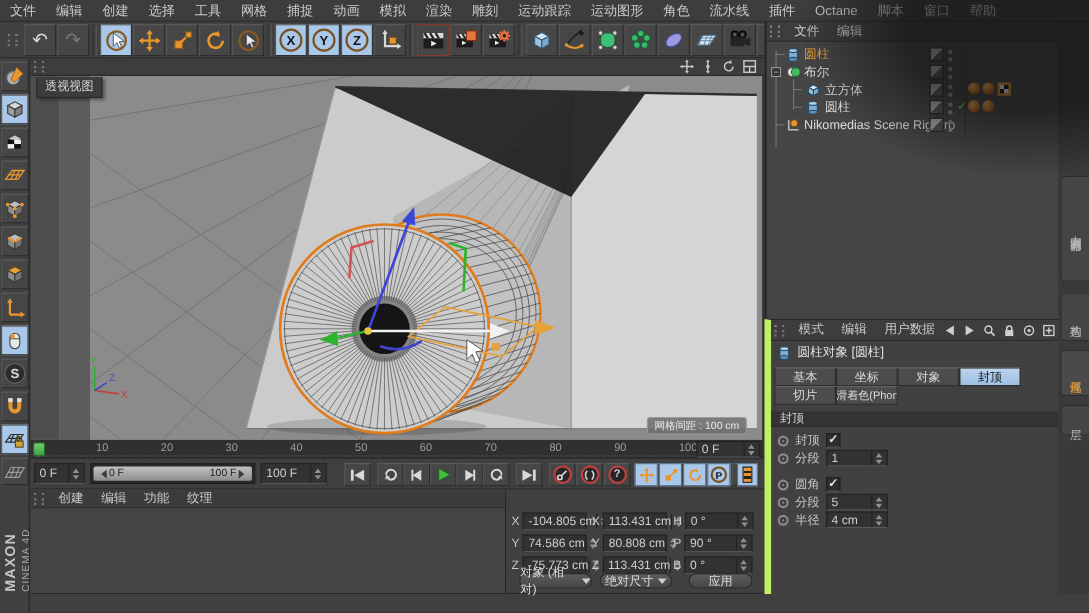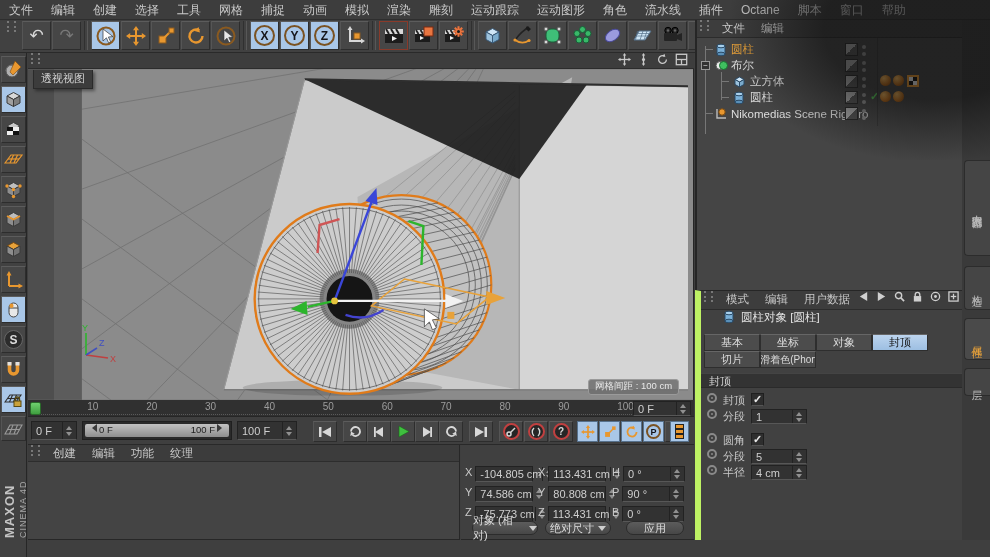--- a/index.html
+++ b/index.html
@@ -1,19 +1,19 @@
 <!DOCTYPE html>
 <html><head>
 <meta charset="utf-8">
 <style>
 *{margin:0;padding:0;box-sizing:border-box;font-family:"Liberation Sans",sans-serif}
 html,body{background:#2a2a2a}
 #app{position:relative;width:990px;height:557px;background:#3f3f3f;overflow:hidden;color:#c9c9c9;font-size:12px;cursor:default}
 .ab{position:absolute}
-.row{display:flex;align-items:flex-start}
+.row{display:flex;align-items:center}
 .mi{padding:0 9px;height:20px;line-height:20px;white-space:nowrap}
 .mi2{padding:0 8px;height:16px;line-height:16px;font-size:11.5px;white-space:nowrap}
 .grip{width:9px;height:11px;border-left:2px dotted #787878;border-right:2px dotted #787878;margin:0 5px 0 3px;flex:none}
 .btn{background:#464646;border:1px solid #2d2d2d;border-top-color:#5c5c5c;border-left-color:#555;display:flex;align-items:center;justify-content:center}
 .tb{width:29px;height:29px;flex:none}
 .hl{background:#a9c7e8}
 .sep{width:4px;height:29px;border-left:1px solid #303030;border-right:1px solid #585858;margin:0 2px;flex:none}
 .fld{background:#323232;border:1px solid #222;border-bottom-color:#575757;color:#cfcfcf;display:flex;align-items:center;padding:0 4px;font-size:11px;white-space:nowrap}
 .spn{margin-left:auto;display:flex;flex-direction:column;gap:2px;padding-left:3px;border-left:1px solid #222;align-self:stretch;justify-content:center}
 .spn b{width:0;height:0;border:3px solid transparent;border-top:none;border-bottom:4px solid #909090}
@@ -988,21 +988,21 @@
             <circle cx="6" cy="6" r="4.5" fill="none" stroke="#cfcfcf" stroke-width="1.4"></circle>
             <circle cx="6" cy="6" r="1.6" fill="#cfcfcf"></circle>
           </svg>
         <svg width="11" height="11" viewBox="0 0 12 12">
             <rect x="1" y="1" width="10" height="10" fill="none" stroke="#cfcfcf" stroke-width="1.4"></rect>
             <line x1="6" y1="3" x2="6" y2="9" stroke="#cfcfcf" stroke-width="1.4"></line>
             <line x1="3" y1="6" x2="9" y2="6" stroke="#cfcfcf" stroke-width="1.4"></line>
           </svg>
       </div>
     </div>
-    <div class="row" style="height:20px;padding-left:22px;gap:6px">
+    <div class="row" style="height:20px;padding-left:6px;gap:6px">
       <svg width="12" height="13" viewBox="0 0 12 13">
           <rect x="2" y="3" width="8" height="8" fill="#7ab0d8" stroke="#2a4a66"></rect>
           <ellipse cx="6" cy="3" rx="4" ry="1.8" fill="#a8d0ec" stroke="#2a4a66"></ellipse>
           <ellipse cx="6" cy="11" rx="4" ry="1.8" fill="#5a90b8" stroke="#2a4a66"></ellipse>
         </svg>
       <span style="font-size:11.5px;color:#e2e2e2">圆柱对象 [圆柱]</span>
     </div>
     <div class="ab" style="left:3px;top:43px;width:224px;display:grid;grid-template-columns:repeat(4,1fr)">
       <div class="tab">基本</div>
       <div class="tab">坐标</div>

